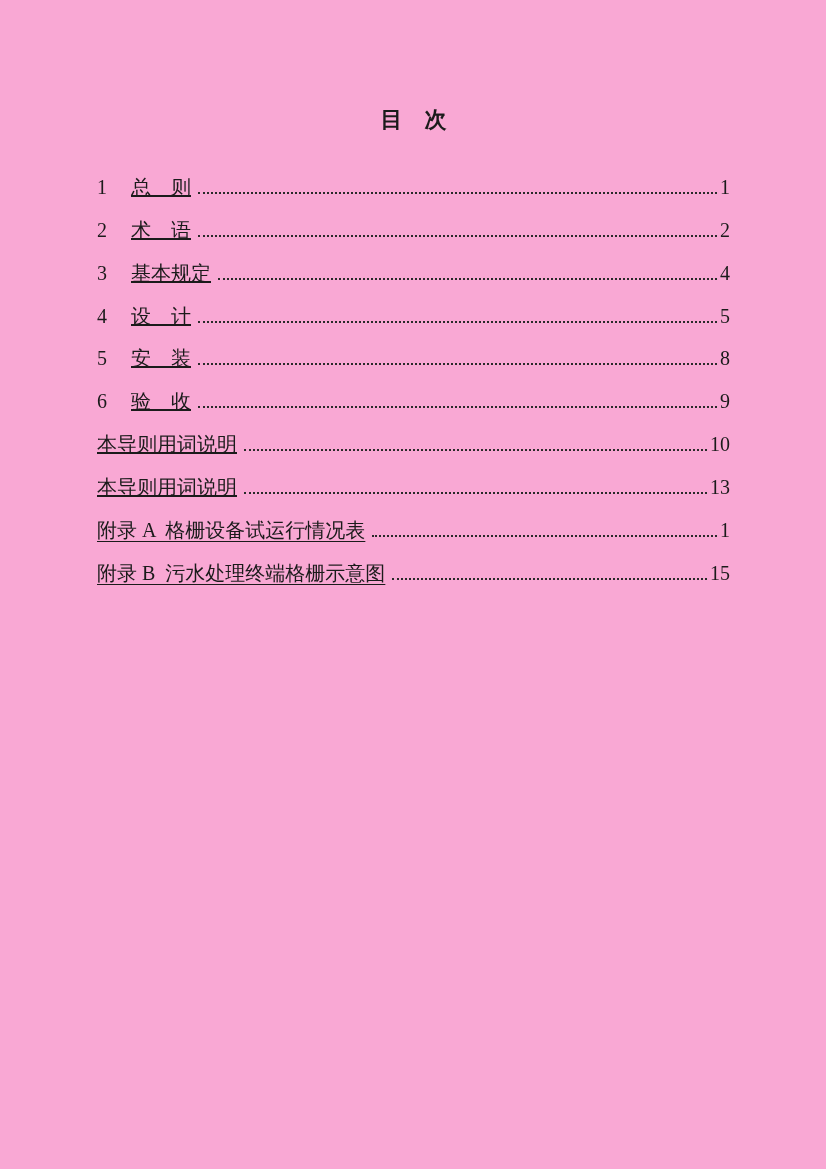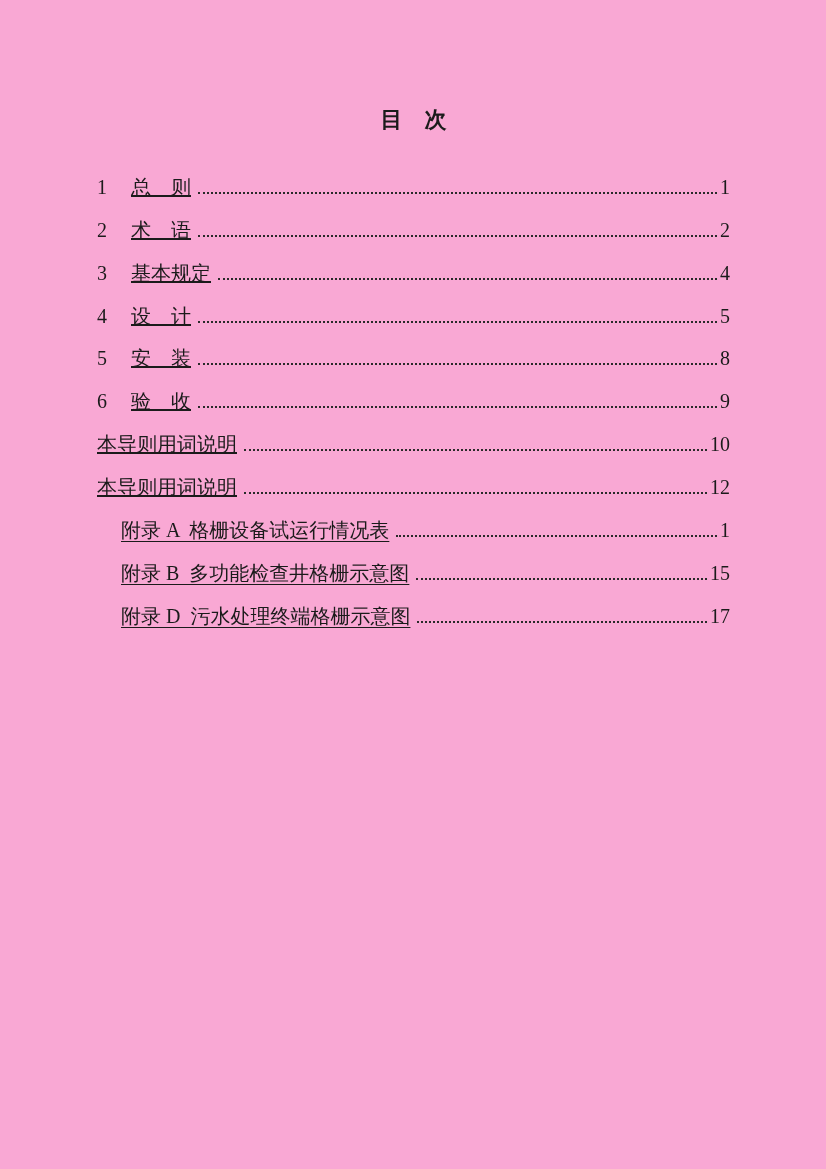--- a/index.html
+++ b/index.html
@@ -37,21 +37,20 @@
     width: 34px;
   }
   .toc-label {
     flex: none;
     white-space: pre;
     text-decoration: underline;
   }
   .toc-label.underlined {
     text-decoration-thickness: 1.2px;
     text-underline-offset: 4px;
-    margin-left: 24px;
   }
   .toc-leader {
     flex: 1;
     min-width: 10px;
     border-bottom: 2.2px dotted #2a2a2a;
     margin: 0 3px 4px 7px;
   }
   .toc-page {
     flex: none;
   }
@@ -101,34 +100,28 @@
       <div class="toc-row">
 
     <span class="toc-label">本导则用词说明</span>
     <span class="toc-leader"></span>
     <span class="toc-page">10</span>
   </div>
       <div class="toc-row">
 
     <span class="toc-label">本导则用词说明</span>
     <span class="toc-leader"></span>
-    <span class="toc-page">12</span>
+    <span class="toc-page">13</span>
   </div>
       <div class="toc-row">
 
     <span class="toc-label underlined">附录 A  格栅设备试运行情况表</span>
     <span class="toc-leader"></span>
     <span class="toc-page">1</span>
   </div>
       <div class="toc-row">
 
-    <span class="toc-label underlined">附录 B  多功能检查井格栅示意图</span>
+    <span class="toc-label underlined">附录 B  污水处理终端格栅示意图</span>
     <span class="toc-leader"></span>
     <span class="toc-page">15</span>
-  </div>
-      <div class="toc-row">
-
-    <span class="toc-label underlined">附录 D  污水处理终端格栅示意图</span>
-    <span class="toc-leader"></span>
-    <span class="toc-page">17</span>
   </div>
     </div>
 </div>
 
 </body></html>

